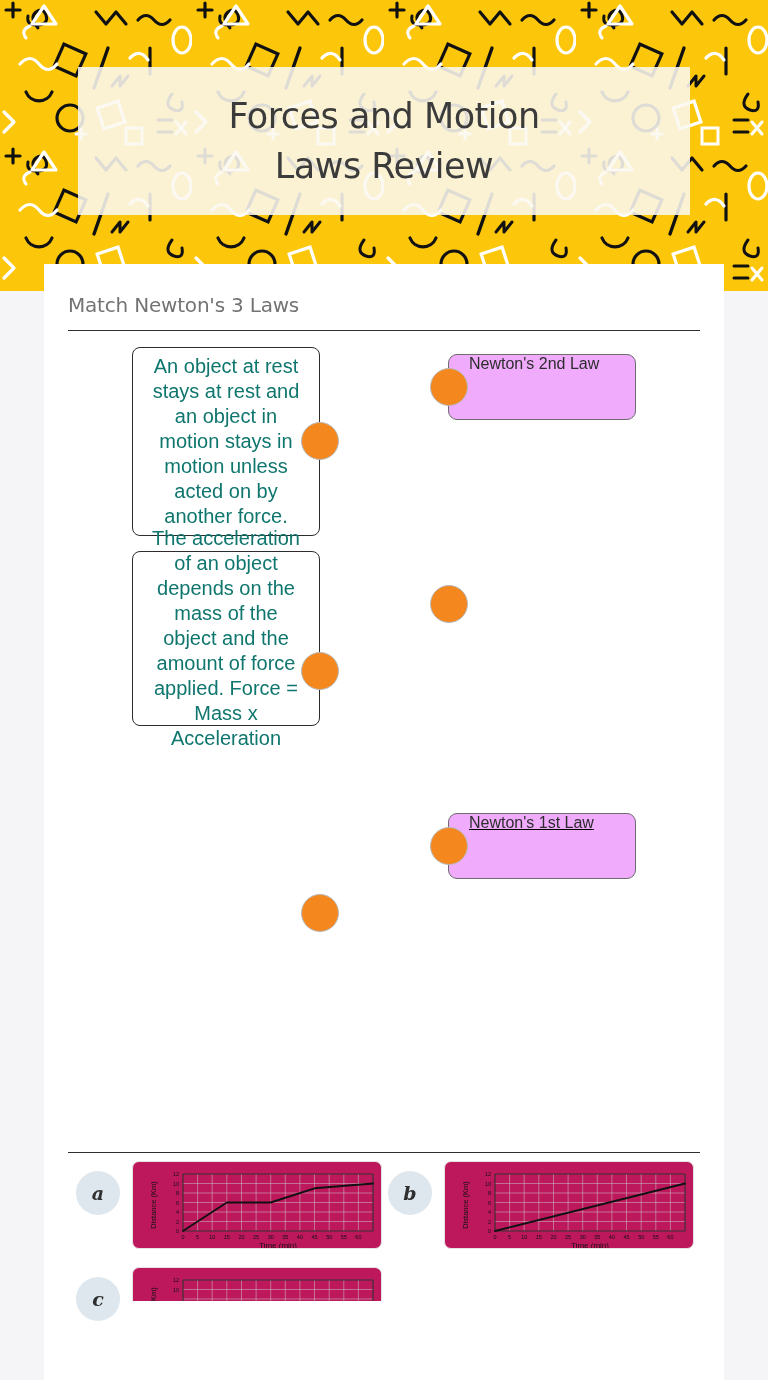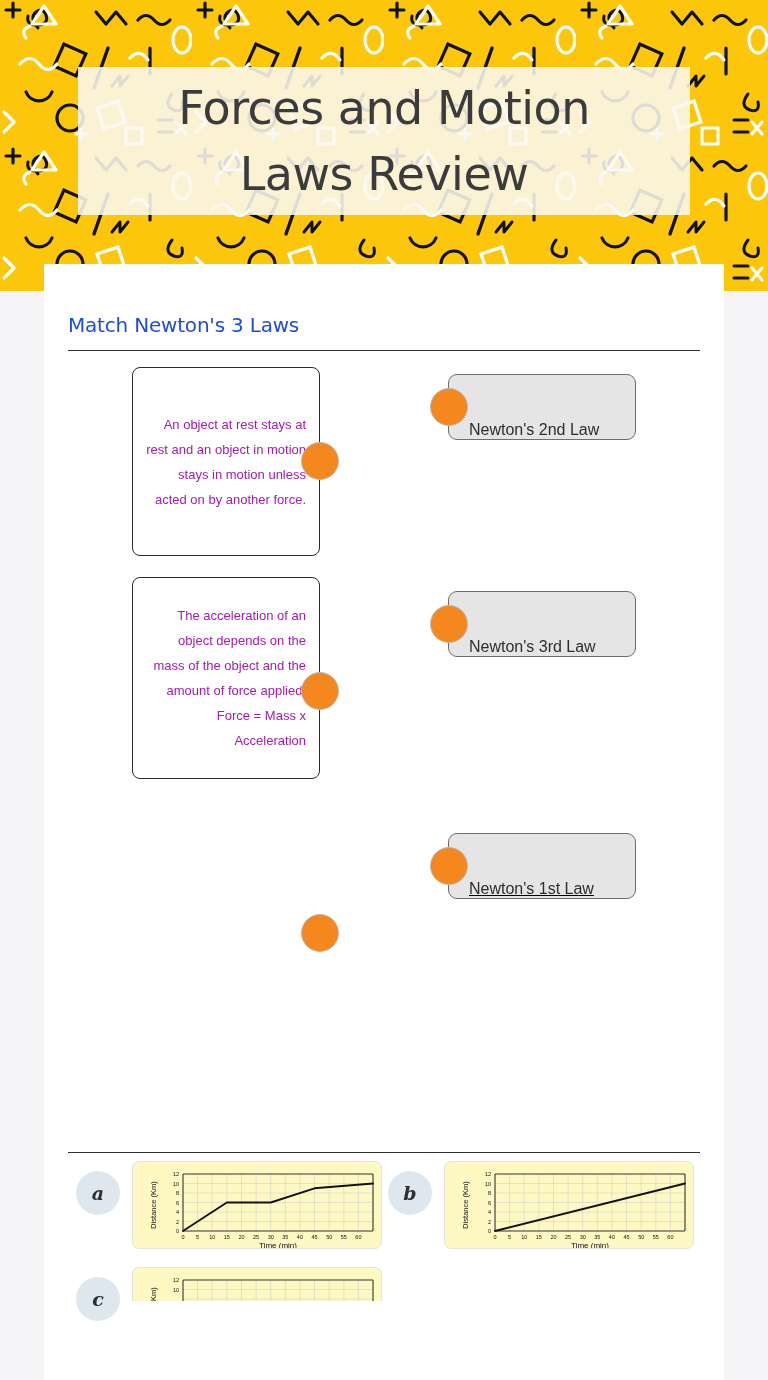--- a/index.html
+++ b/index.html
@@ -24,21 +24,21 @@
     position: absolute;
     left: 78px; top: 67px;
     width: 612px; height: 148px;
     background: rgba(250,248,240,0.88);
     display: flex; flex-direction: column;
     align-items: center; justify-content: center;
     z-index: 3;
   }
   .title-line {
     font-family: "DejaVu Sans", sans-serif;
-    font-size: 46px;
+    font-size: 35px;
     font-weight: 400;
     color: #3b3b3b;
     letter-spacing: -0.5px;
     line-height: 1.44;
     white-space: nowrap;
   }
 
   
   .panel {
     position: absolute;
@@ -46,25 +46,24 @@
     width: 680px; height: 1116px;
     background: #ffffff;
     z-index: 2;
   }
 
   .section { position: absolute; left: 0; width: 680px; }
   .section-title {
     font-family: "DejaVu Sans", sans-serif;
     font-size: 20px;
     font-weight: 400;
-    color: #1d4ed8;
+    color: #737373;
     letter-spacing: -0.2px;
     padding: 0 24px;
     line-height: 1.35;
-    margin-top: 20px;
   }
   .divider {
     margin: 11px 24px 0 24px;
     height: 1px;
     background: #2f2f2f;
   }
 
   
   .match-area { position: relative; width: 680px; }
 
@@ -75,35 +74,35 @@
     border: 1.3px solid #2c2c2c;
     border-radius: 8px;
     background: #fff;
     display: flex;
     align-items: center;
     justify-content: center;
     padding: 12px 13px;
   }
   .stmt-text {
     font-family: "Liberation Sans", sans-serif;
-    font-size: 13px;
+    font-size: 20px;
     line-height: 25px;
-    color: #a21caf;
-    text-align: right;
+    color: #0f766e;
+    text-align: center;
   }
 
   .ans-card {
     position: absolute;
     width: 188px;
     height: 66px;
     border: 1.1px solid #6e6e6e;
     border-radius: 9px;
-    background: #e5e5e5;
+    background: #f0abfc;
     display: flex;
-    align-items: flex-end;
+    align-items: flex-start;
   }
   .ans-text {
     font-family: "Liberation Sans", sans-serif;
     font-size: 16px;
     color: #2d2d2d;
     white-space: nowrap;
     padding-left: 20px;
   }
 
   .dot {
@@ -125,21 +124,21 @@
     font-weight: 700;
     font-size: 19px;
     color: #2f2f2f;
   }
   .graph-card {
     position: absolute;
     width: 250px;
     height: 88px;
     border: 1px solid #e3e3e3;
     border-radius: 7px;
-    background: #fef9c3;
+    background: #be185d;
     overflow: hidden;
   }
   .graph-card.clipped { height: 34px; border-bottom: none; border-radius: 7px 7px 0 0; }
   .graph-svg { display: block; }
 </style>
 </head>
 <body>
 
 <div class="page">
 
@@ -193,28 +192,25 @@
         <div class="stmt-card" style="top:0px; height:189px;">
           <div class="stmt-text">An object at rest stays at rest and an object in motion stays in motion unless acted on by another force.</div>
         </div>
         <div class="dot" style="left:257px; top:75px;"></div>
 
         <div class="ans-card" style="left:404px; top:7px;">
           <div class="ans-text">Newton's 2nd Law</div>
         </div>
         <div class="dot" style="left:386px; top:21px;"></div>
 
-        <div class="stmt-card" style="top:210px; height:202px;">
+        <div class="stmt-card" style="top:204px; height:175px;">
           <div class="stmt-text">The acceleration of an object depends on the mass of the object and the amount of force applied. Force = Mass x Acceleration</div>
         </div>
         <div class="dot" style="left:257px; top:305px;"></div>
 
-        <div class="ans-card" style="left:404px; top:224px;">
-          <div class="ans-text">Newton's 3rd Law</div>
-        </div>
         <div class="dot" style="left:386px; top:238px;"></div>
 
         <div class="dot" style="left:257px; top:547px;"></div>
 
         <div class="ans-card" style="left:404px; top:466px;text-decoration:underline;">
           <div class="ans-text">Newton's 1st Law</div>
         </div>
         <div class="dot" style="left:386px; top:480px;"></div>
       </div>
     </div>

